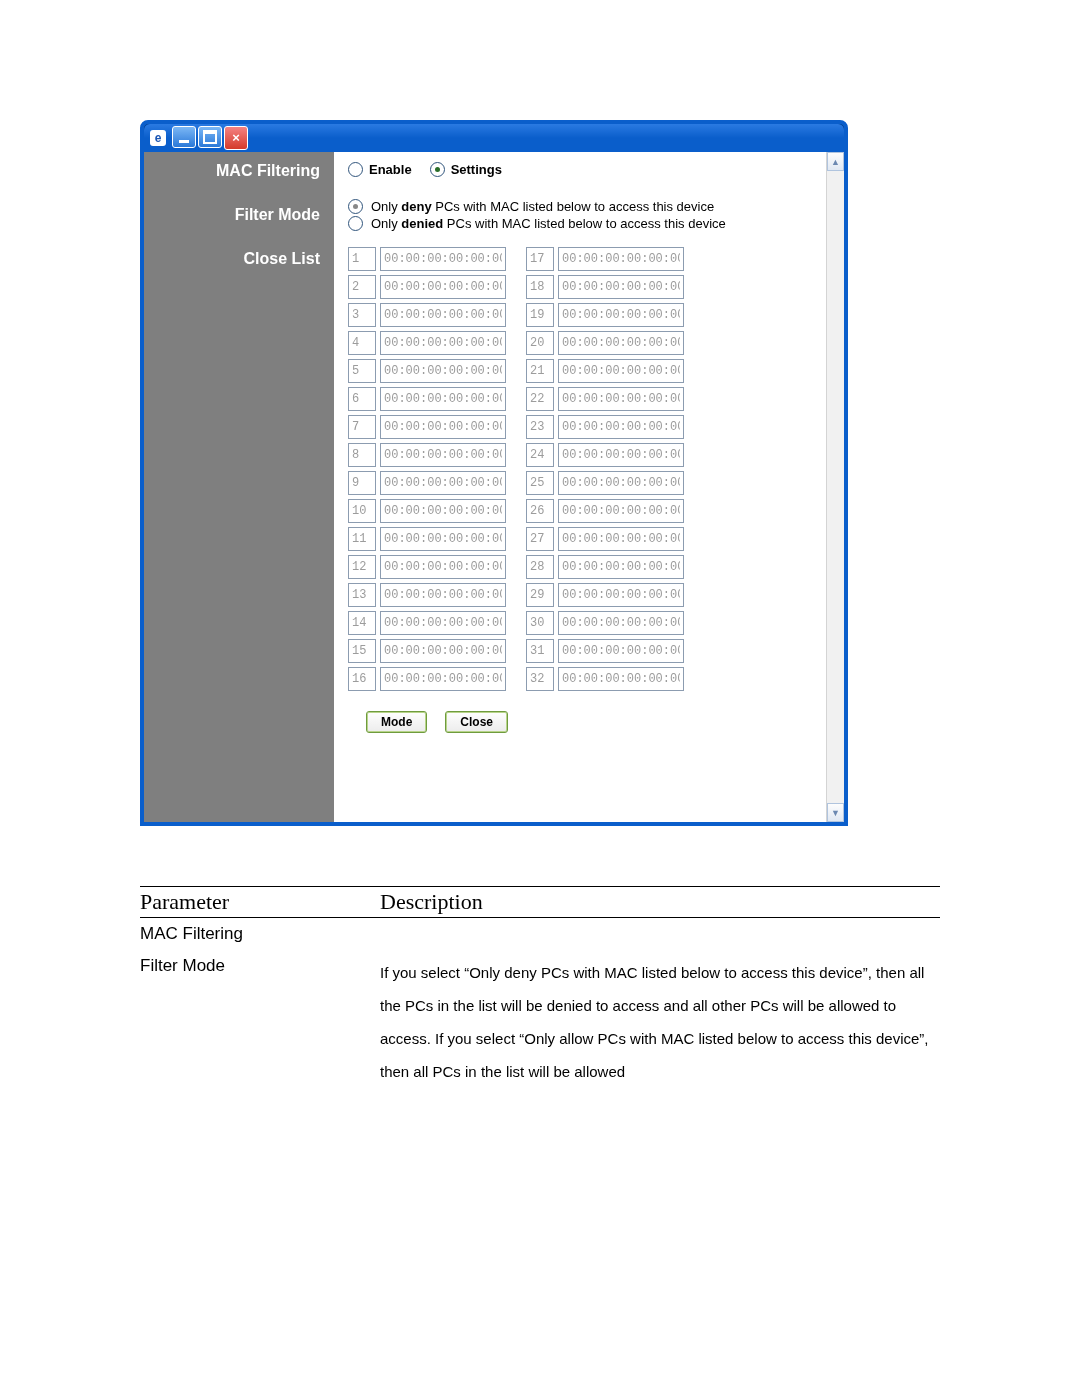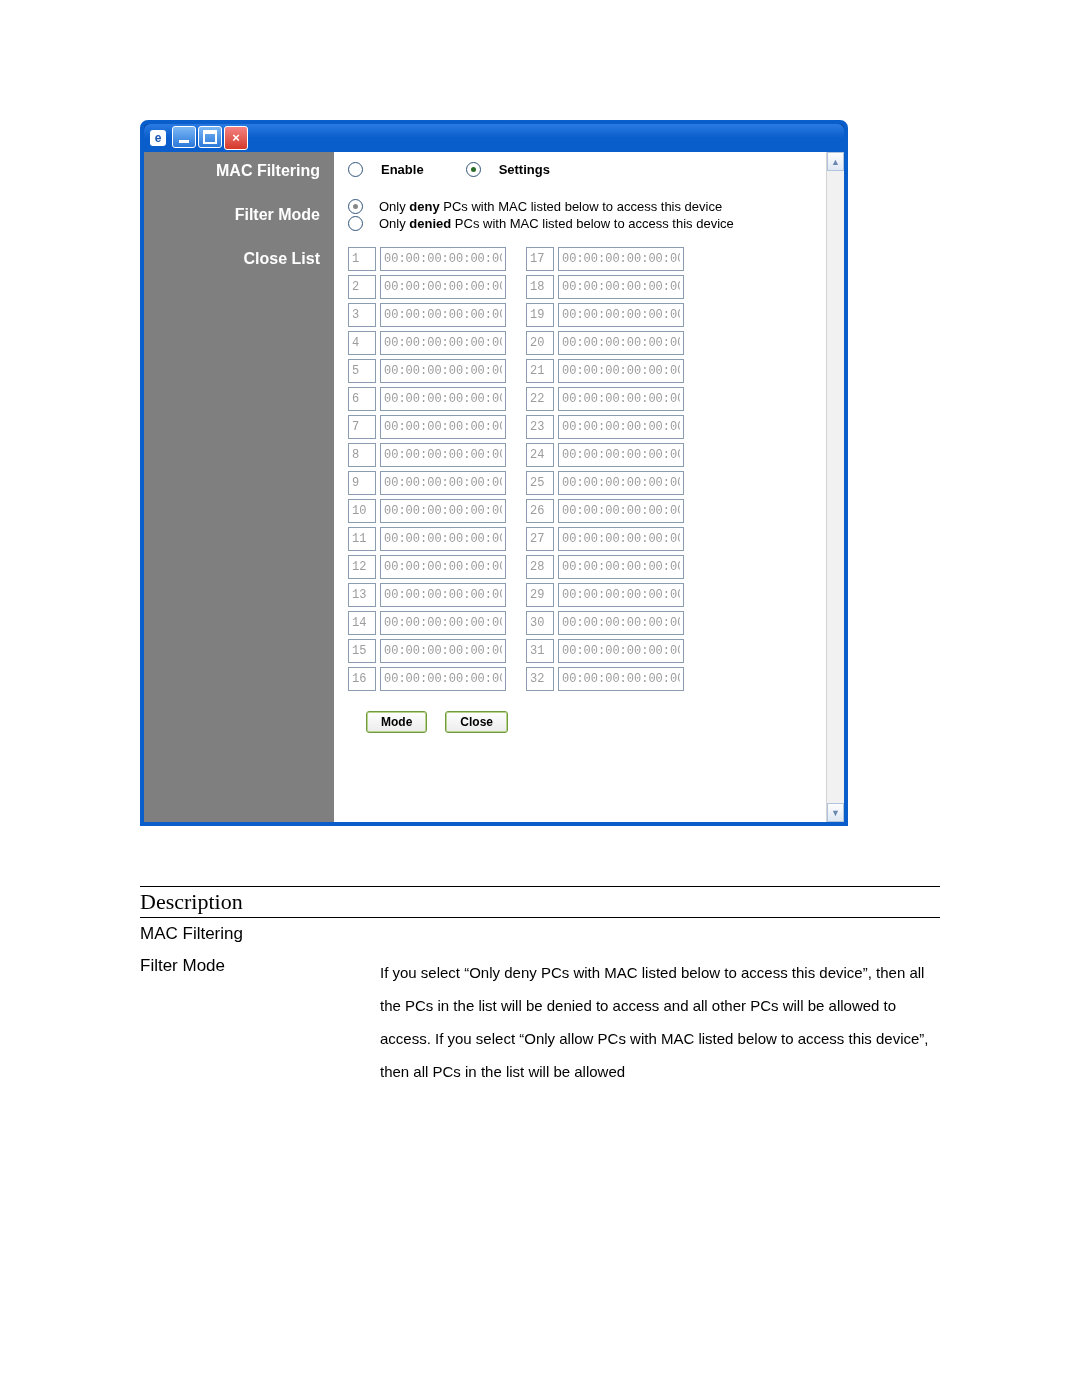--- a/index.html
+++ b/index.html
@@ -83,35 +83,35 @@
     font-size:16px;
   }
   .side-label.fm{ padding-top:26px;}
   .side-label.fl{ padding-top:26px;}
   .content{
     flex:1;
     padding: 10px 10px 0 14px;
     font-size:13px;
     color:#000;
   }
-  .row{ display:flex; align-items:center; gap:18px;}
+  .row{ display:flex; align-items:center; gap:6px;}
   .radio{
     width:13px;height:13px;border:1px solid #31557c;border-radius:50%;
     display:inline-flex;align-items:center;justify-content:center;
     background:#fff;
   }
   .radio.checked::after{
     content:"";width:5px;height:5px;border-radius:50%;background:#2a6d2a;
   }
   .radio.checked-grey::after{
     content:"";width:5px;height:5px;border-radius:50%;background:#888;
   }
   .bold{font-weight:bold;}
   .filtermode-block{ margin-top:22px;}
-  .fm-row{display:flex;align-items:center;gap:16px;margin:2px 0;}
+  .fm-row{display:flex;align-items:center;gap:8px;margin:2px 0;}
   .filterlist{ margin-top:16px; display:flex; gap:20px;}
   .col{ display:flex; flex-direction:column; gap:4px;}
   .pair{ display:flex; gap:4px;}
   .inp{
     border:1px solid #8c9cb0;
     font-family:"Courier New",monospace;
     font-size:12px;
     color:#9c9c9c;
     padding:2px 3px;
     background:#fff;
@@ -343,20 +343,21 @@
         <div class="sbtn">▲</div>
         <div class="sbtn">▼</div>
       </div>
 
     </div>
   </div>
 
   <div class="doc-table">
     <hr class="top">
     <div class="th-row">
+      <div class="th-p">Parameter</div>
       <div>Description</div>
     </div>
     <div id="doc-rows">
         <div class="td-row">
           <div class="td-p">MAC Filtering</div>
         </div>
         <div class="td-row">
           <div class="td-p">Filter Mode</div>
           <div class="td-d">If you select “Only deny PCs with MAC listed below to access this device”, then all the PCs in the list will be denied to access and all other PCs will be allowed to access. If you select “Only allow PCs with MAC listed below to access this device”, then all PCs in the list will be allowed</div>
         </div>

